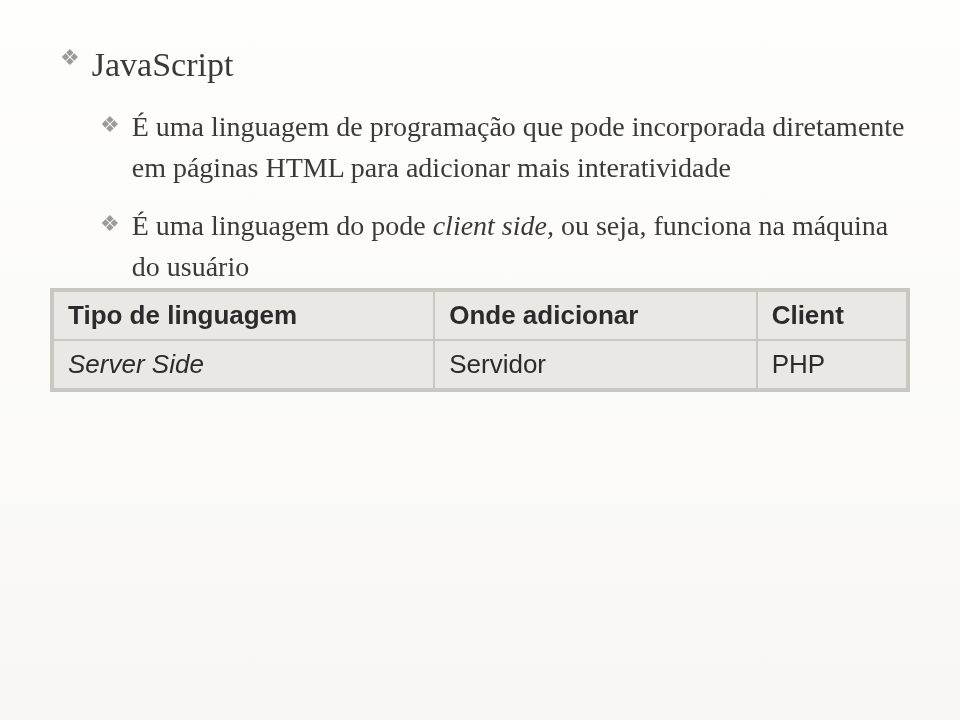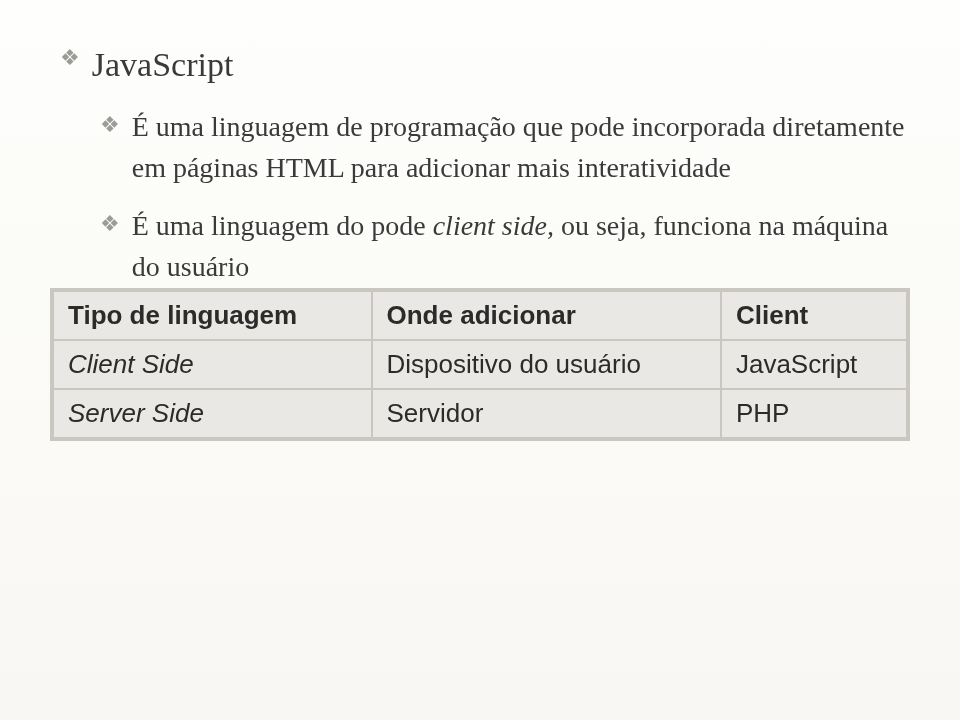--- a/index.html
+++ b/index.html
@@ -108,25 +108,20 @@
     <table>
       <thead>
         <tr>
           <th>Tipo de linguagem</th>
           <th>Onde adicionar</th>
           <th>Client</th>
         </tr>
       </thead>
       <tbody>
         <tr>
-          <td class="it" style="font-style:italic">Client Side</td>
-          <td>Dispositivo do usuário</td>
-          <td>JavaScript</td>
-        </tr>
-        <tr>
           <td style="font-style:italic">Server Side</td>
           <td>Servidor</td>
           <td>PHP</td>
         </tr>
       </tbody>
     </table>
   </div>
 
 </div>
 

